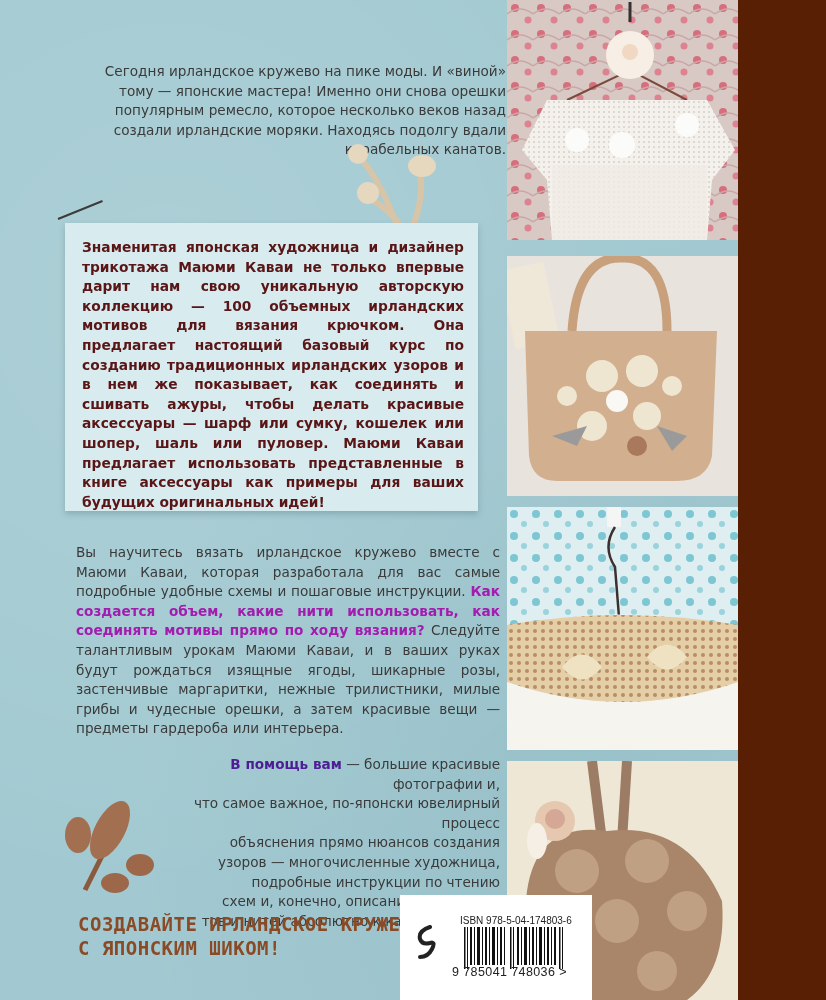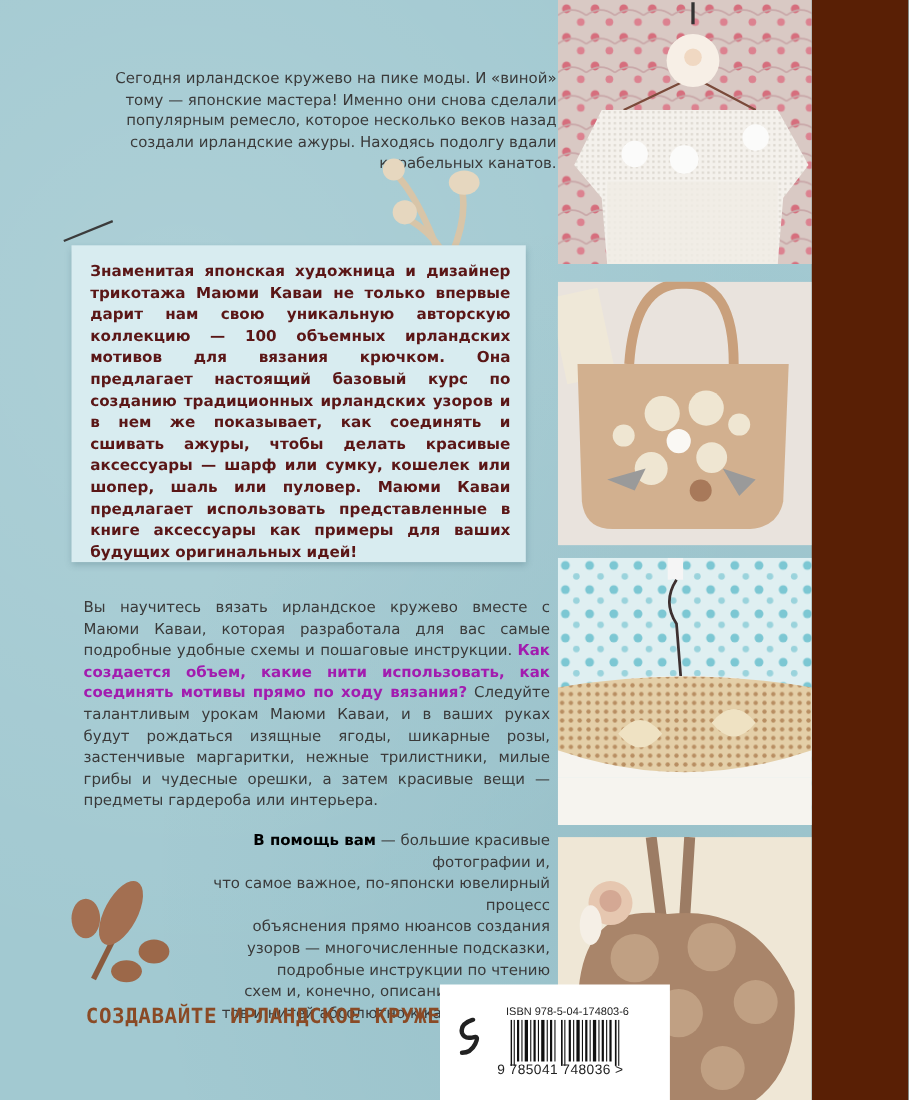--- a/index.html
+++ b/index.html
@@ -45,31 +45,31 @@
   }
   .pin-line {
     position: absolute; left: 58px; top: 218px; width: 48px; height: 2px;
     background: #3b3b3b; transform: rotate(-22deg); transform-origin: left center;
   }
 
   #learn { left: 76px; top: 543px; width: 424px; text-align: justify; }
   #learn b { font-weight: bold; color: #a21caf; }
 
   #help { left: 168px; top: 755px; width: 332px; text-align: right; }
-  #help b { font-weight: bold; color: #000000; }
+  #help b { font-weight: bold; color: #4c1d95; }
 
   .slogan {
     position: absolute; left: 78px; top: 912px;
     font-family: "DejaVu Sans Mono", monospace;
     font-size: 19px; line-height: 24px; font-weight: bold; letter-spacing: 0.5px;
     color: #8a4a25;
   }
 
   .isbn-box {
-    position: absolute; left: 400px; top: 895px; width: 209px; height: 105px;
+    position: absolute; left: 400px; top: 895px; width: 192px; height: 105px;
     background: #ffffff;
   }
   .publisher-logo {
     position: absolute; left: 14px; top: 30px; width: 22px; height: 34px;
   }
   .isbn-label {
     position: absolute; left: 60px; top: 20px;
     font-family: "Liberation Sans", sans-serif; font-size: 10px; color: #222;
   }
   .barcode {
@@ -176,23 +176,23 @@
         <circle cx="150" cy="210" r="20"></circle>
     </g>
     <circle cx="48" cy="60" r="20" fill="#e6c7b0"></circle>
     <circle cx="48" cy="58" r="10" fill="#d4a894"></circle>
     <ellipse cx="30" cy="80" rx="10" ry="18" fill="#f5efe6"></ellipse>
   </svg>
 </div>
 
 <div class="text-block" id="intro">
   <span class="narrow">Сегодня ирландское кружево на пике моды. И «виной»</span>
-  <span class="narrow">тому — японские мастера! Именно они снова сделали</span>
+  <span class="narrow">тому — японские мастера! Именно они снова орешки</span>
   <span class="narrow">популярным ремесло, которое  несколько веков назад</span>
-  <span class="narrow">создали ирландские ажуры. Находясь подолгу вдали</span>
+  <span class="narrow">создали ирландские моряки. Находясь подолгу вдали</span>
   <span class="narrow">корабельных канатов.</span>
 </div>
 
 <svg class="deco" id="mushrooms" viewBox="0 0 110 100">
   <path d="M18 18 Q40 40 60 95" stroke="#d8c5a8" stroke-width="6" fill="none"></path>
   <path d="M28 60 Q50 70 65 95" stroke="#d8c5a8" stroke-width="6" fill="none"></path>
   <path d="M80 35 Q85 60 70 95" stroke="#d8c5a8" stroke-width="6" fill="none"></path>
   <circle cx="18" cy="16" r="10" fill="#e6d7bf"></circle>
   <circle cx="28" cy="55" r="11" fill="#e6d7bf"></circle>
   <ellipse cx="82" cy="28" rx="14" ry="11" fill="#e6d7bf"></ellipse>
@@ -209,28 +209,29 @@
   <ellipse cx="50" cy="40" rx="15" ry="32" fill="#a36f51" transform="rotate(28 50 40)"></ellipse>
   <ellipse cx="18" cy="45" rx="13" ry="18" fill="#a36f51"></ellipse>
   <ellipse cx="80" cy="75" rx="14" ry="11" fill="#9c6849"></ellipse>
   <ellipse cx="55" cy="93" rx="14" ry="10" fill="#9c6849"></ellipse>
 </svg>
 
 <div class="text-block" id="help">
   <div><b>В помощь вам</b><span> — большие красивые фотографии и,</span></div>
   <div>что самое важное, по-японски ювелирный процесс</div>
   <div>объяснения прямо нюансов создания</div>
-  <div>узоров — многочисленные подсказки,</div>
+  <div>узоров — многочисленные художница,</div>
   <div>подробные инструкции по чтению</div>
   <div>схем и, конечно, описание инструмен-</div>
   <div>тов и нитей абсолютно к каждому узору!</div>
 </div>
 
 <div class="slogan">
   <div>СОЗДАВАЙТЕ ИРЛАНДСКОЕ КРУЖЕВО</div>
+  <div>С ЯПОНСКИМ ШИКОМ!</div>
 </div>
 
 <div class="isbn-box">
   <svg class="publisher-logo" viewBox="0 0 22 34">
     <path d="M16 2 Q4 6 6 14 Q8 20 16 18 Q22 16 18 24 Q14 32 6 32" stroke="#222" stroke-width="4" fill="none" stroke-linecap="round"></path>
   </svg>
   <div class="isbn-label">ISBN 978-5-04-174803-6</div>
   <svg class="barcode" viewBox="0 0 100 42" preserveAspectRatio="none">
     <g fill="#111">
       <rect x="0" y="0" width="1.5" height="42"></rect>

